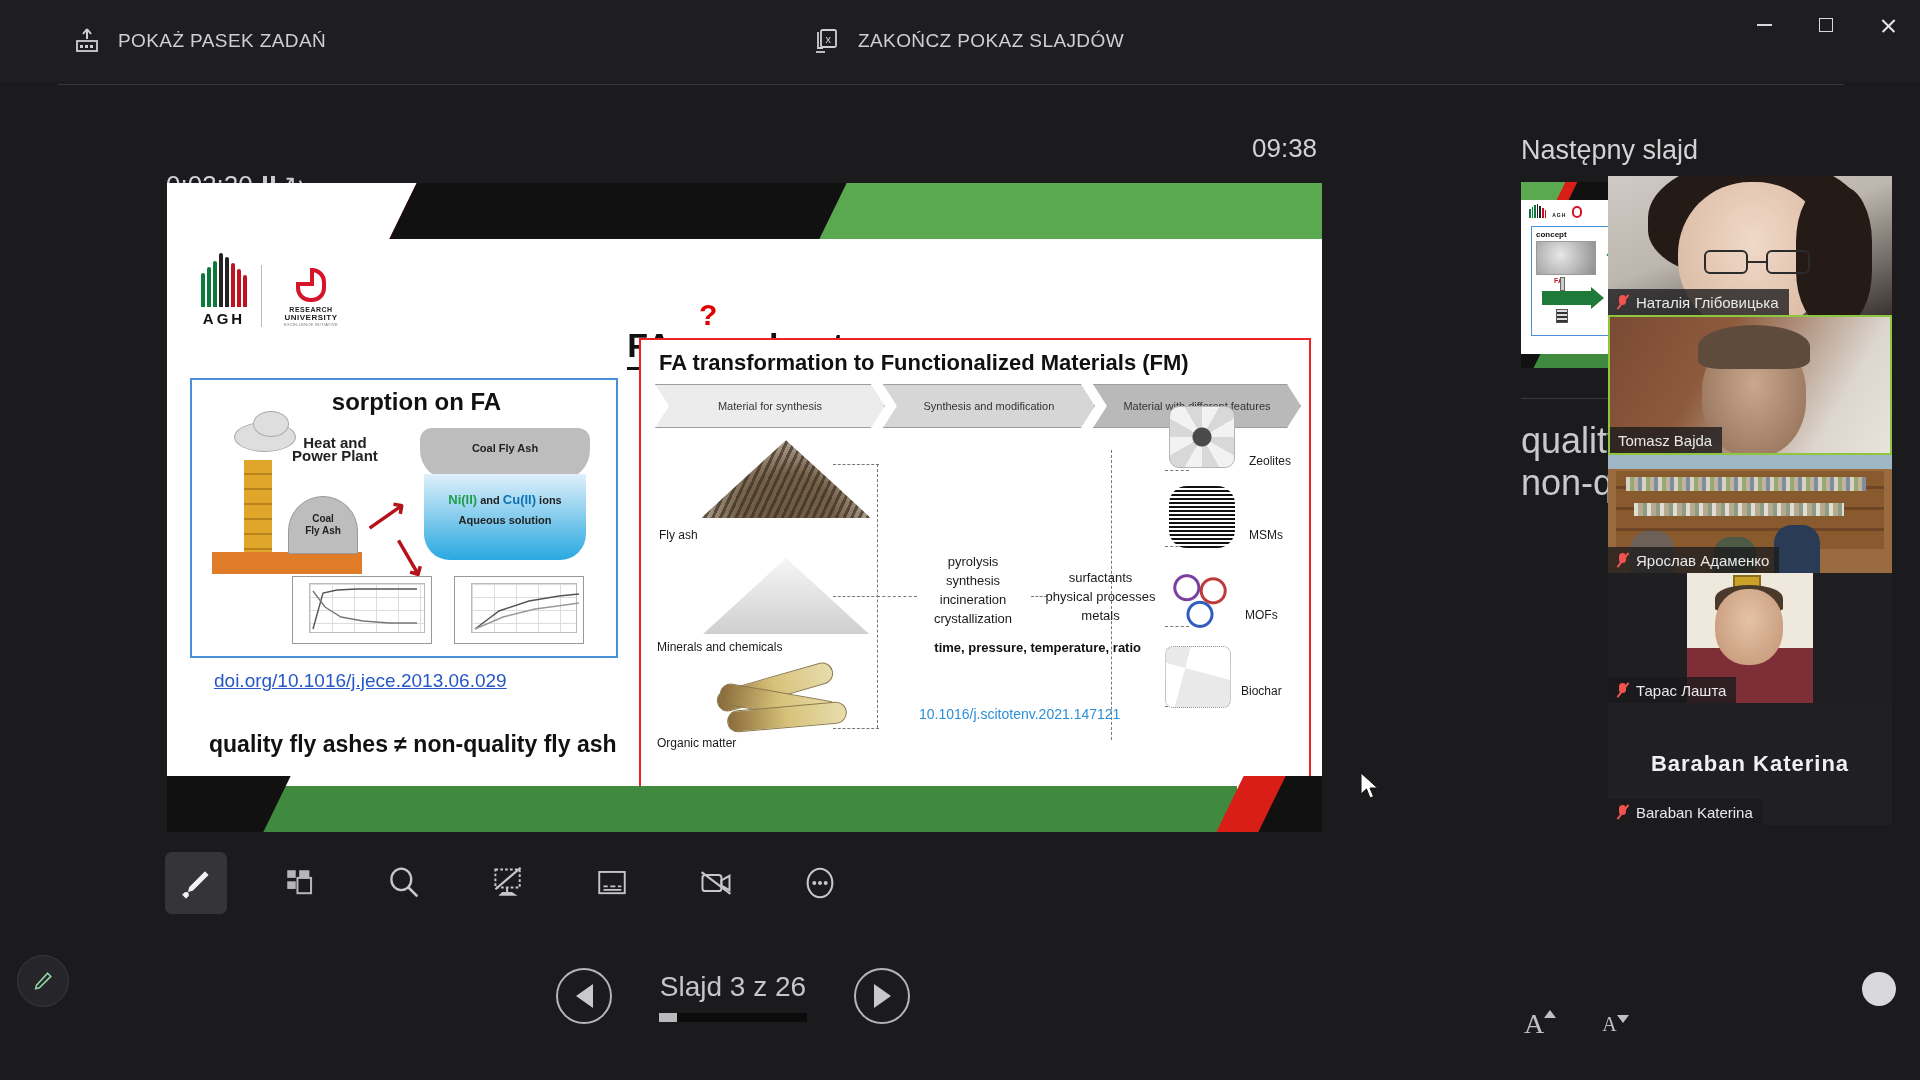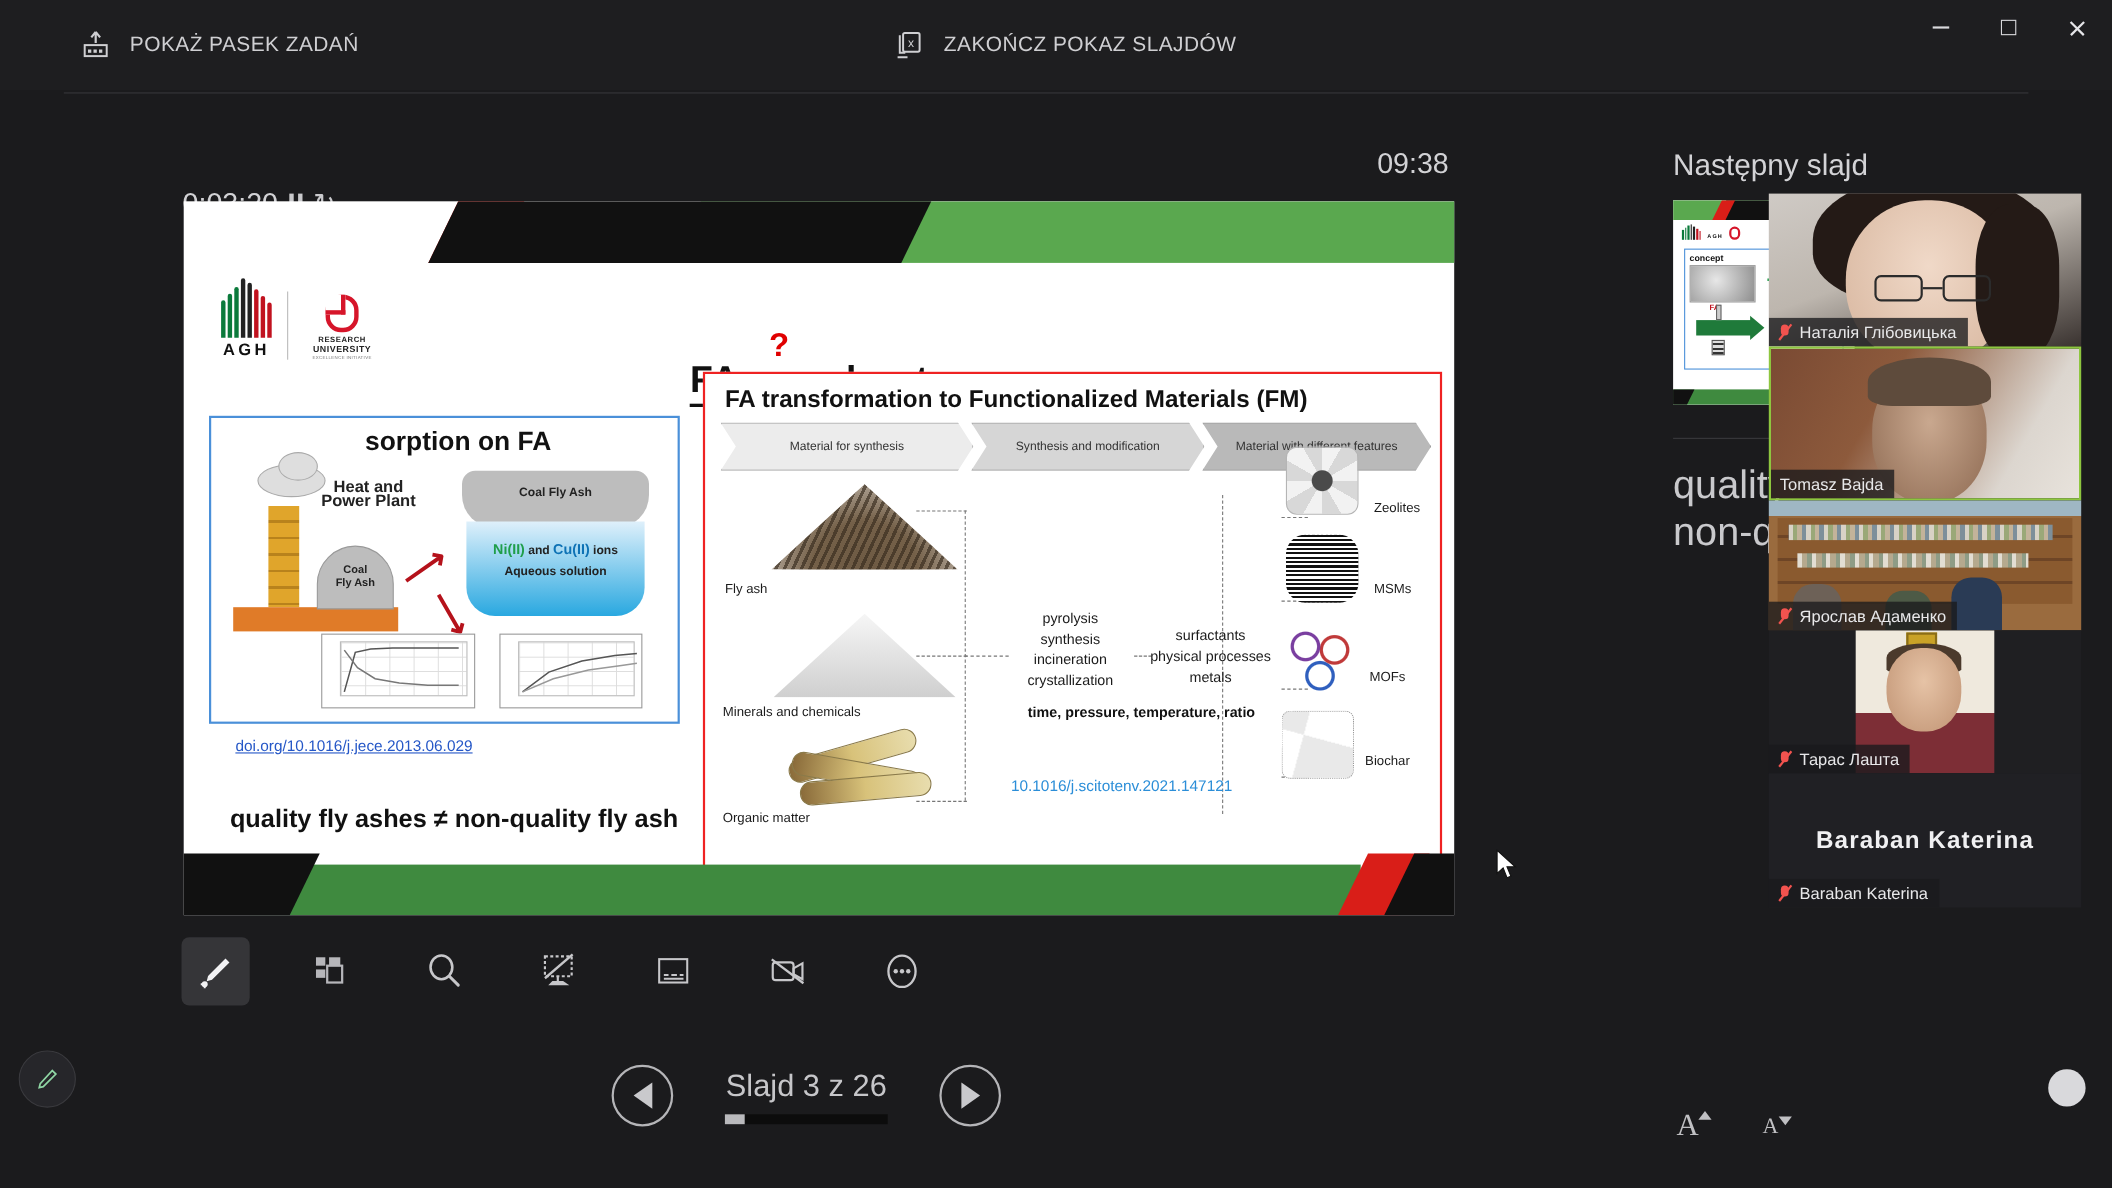--- a/index.html
+++ b/index.html
@@ -188,21 +188,21 @@
   
   .minigraph { position:absolute; border:1px solid #999; background:#fff; }
   #mg1 { left:100px; top:196px; width:140px; height:68px; }
   #mg2 { left:262px; top:196px; width:130px; height:68px; }
   .mg-grid { position:absolute; inset:6px 6px 10px 16px;
     background-image:linear-gradient(#ddd 1px,transparent 1px),linear-gradient(90deg,#ddd 1px,transparent 1px);
     background-size:22px 13px; border:1px solid #bbb; }
   .mg-c1 { position:absolute; left:18px; bottom:12px; width:110px; height:44px; }
 
   #doiL {
-    position:absolute; left:47px; top:487px; font-size:14px; color:#2557c7;
+    position:absolute; left:47px; top:487px; font-size:19px; color:#2557c7;
     text-decoration:underline;
   }
   #ineq {
     position:absolute; left:42px; top:548px; font-size:23px; font-weight:bold; color:#111;
   }
 
   
   #panelR {
     position:absolute; left:472px; top:155px; width:672px; height:472px;
     border:2px solid #ef2222; background:#fff;

